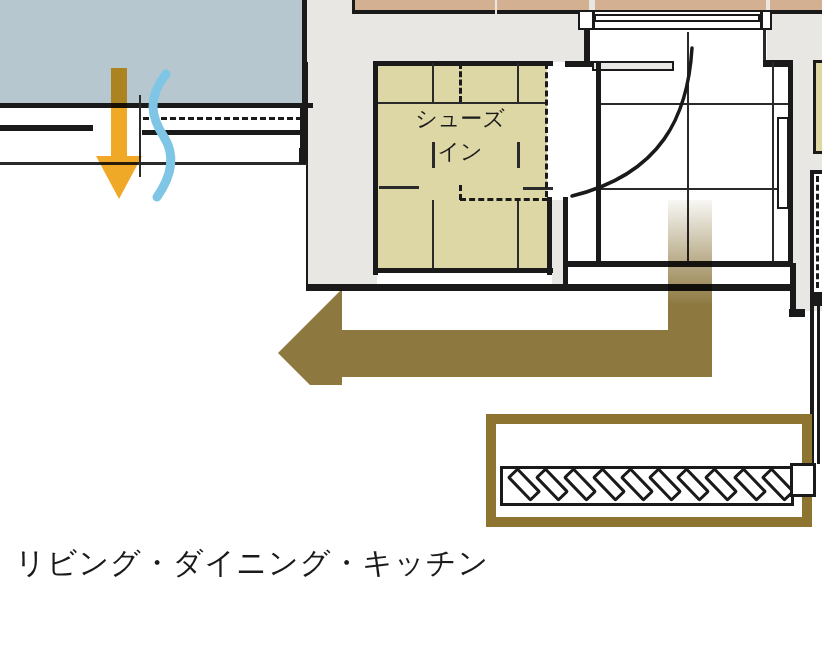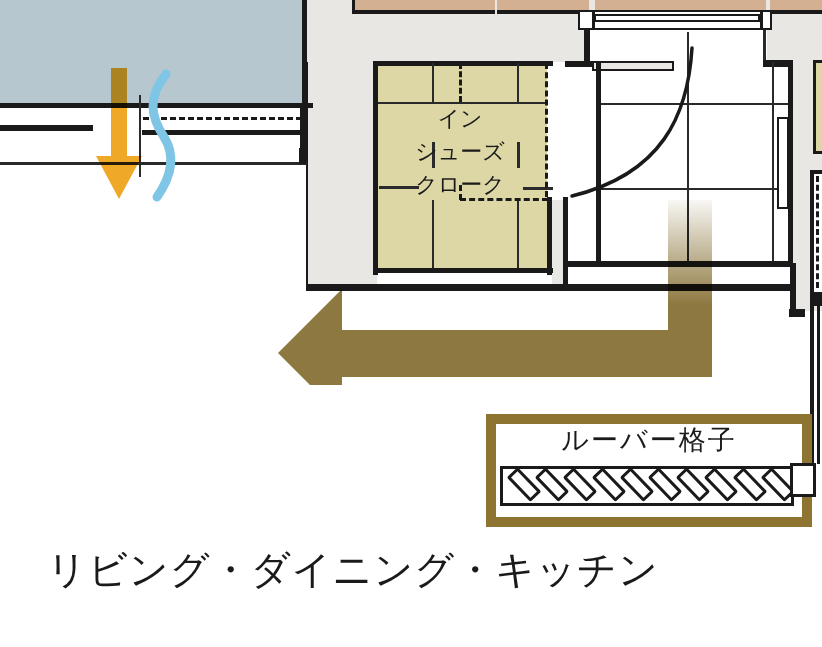--- a/index.html
+++ b/index.html
@@ -89,23 +89,22 @@
   <div class="abs thin" style="left:517px;top:200px;width:2px;height:68px;"></div>
   <div class="abs thin" style="left:432px;top:142px;width:2.5px;height:26px;"></div>
   <div class="abs thin" style="left:517px;top:142px;width:2.5px;height:26px;"></div>
   <div class="abs thin" style="left:379px;top:186px;width:40px;height:2.5px;"></div>
   <div class="abs thin" style="left:523px;top:187px;width:30px;height:2.5px;"></div>
   <div class="abs" style="left:459px;top:63px;height:39px;border-left:3px dashed #1a1a1a;"></div>
   <div class="abs" style="left:459px;top:185px;height:15px;border-left:3px dashed #1a1a1a;"></div>
   <div class="abs" style="left:545px;top:63px;height:134px;border-left:3px dashed #1a1a1a;"></div>
   <div class="abs" style="left:460px;top:198px;width:88px;border-top:3px dashed #1a1a1a;"></div>
   <div class="abs jp" style="left:385px;top:102px;width:150px;font-size:22px;line-height:33px;text-align:center;">
+    <div>シューズ</div>
     <div>イン</div>
-    <div>シューズ</div>
-    <div>クローク</div>
   </div>
 
   <div class="abs khaki" style="left:813px;top:60px;width:9px;height:88px;border-left:3px solid #1a1a1a;border-top:3px solid #1a1a1a;border-bottom:3px solid #1a1a1a;"></div>
   <div class="abs" style="left:810px;top:170px;width:12px;height:122px;background:#fff;border-left:4px solid #1a1a1a;border-top:4px solid #1a1a1a;"></div>
   <div class="abs" style="left:816px;top:176px;height:112px;border-left:3px dashed #1a1a1a;"></div>
   <div class="abs blk" style="left:810px;top:292px;width:12px;height:14px;"></div>
   <div class="abs blk" style="left:810px;top:306px;width:4px;height:158px;"></div>
   <div class="abs blk" style="left:817px;top:306px;width:3px;height:158px;"></div>
 
   <svg class="abs" style="left:270px;top:190px;width:460px;height:195px;mix-blend-mode:multiply;" viewBox="270 190 460 195">
@@ -122,32 +121,31 @@
   <svg class="abs" style="left:85px;top:55px;width:70px;height:150px;mix-blend-mode:multiply;" viewBox="85 55 70 150">
     <rect x="111" y="68" width="16" height="88" fill="#f0a827"></rect>
     <polygon points="96,156 142,156 119,199" fill="#f0a827"></polygon>
   </svg>
 
   <svg class="abs" style="left:135px;top:62px;width:60px;height:145px;" viewBox="135 62 60 145">
     <path d="M166,74 C147,98 151,117 164,137 C176,156 171,177 157,197" fill="none" stroke="#7fc6e6" stroke-width="9" stroke-linecap="round"></path>
   </svg>
 
   <div class="abs" style="left:486px;top:414px;width:306px;height:93px;background:#fff;border:10px solid #8d7531;"></div>
-  <div class="abs jp" style="left:496px;top:422px;width:306px;font-size:27px;letter-spacing:2px;text-align:center;">ルーバー格子</div>
   <div class="abs" style="left:500px;top:466px;width:288px;height:34px;background:#fff;border:3px solid #1a1a1a;">
     <div style="position:absolute;left:0;top:0;width:100%;height:100%;">
         <div class="slat" style="left: 4px;"></div>
         <div class="slat" style="left: 32.2px;"></div>
         <div class="slat" style="left: 60.4px;"></div>
         <div class="slat" style="left: 88.6px;"></div>
         <div class="slat" style="left: 116.8px;"></div>
         <div class="slat" style="left: 145px;"></div>
         <div class="slat" style="left: 173.2px;"></div>
         <div class="slat" style="left: 201.4px;"></div>
         <div class="slat" style="left: 229.6px;"></div>
         <div class="slat" style="left: 257.8px;"></div>
       </div>
   </div>
   <div class="abs" style="left:790px;top:463px;width:20px;height:28px;background:#fff;border:3px solid #1a1a1a;"></div>
 
-  <div class="abs jp" style="left:15px;top:543px;font-size:39px;letter-spacing:1px;margin-left:32px;">リビング・ダイニング・キッチン</div>
+  <div class="abs jp" style="left:15px;top:543px;font-size:30px;letter-spacing:1px;">リビング・ダイニング・キッチン</div>
 
 </div>
 
 </body></html>

